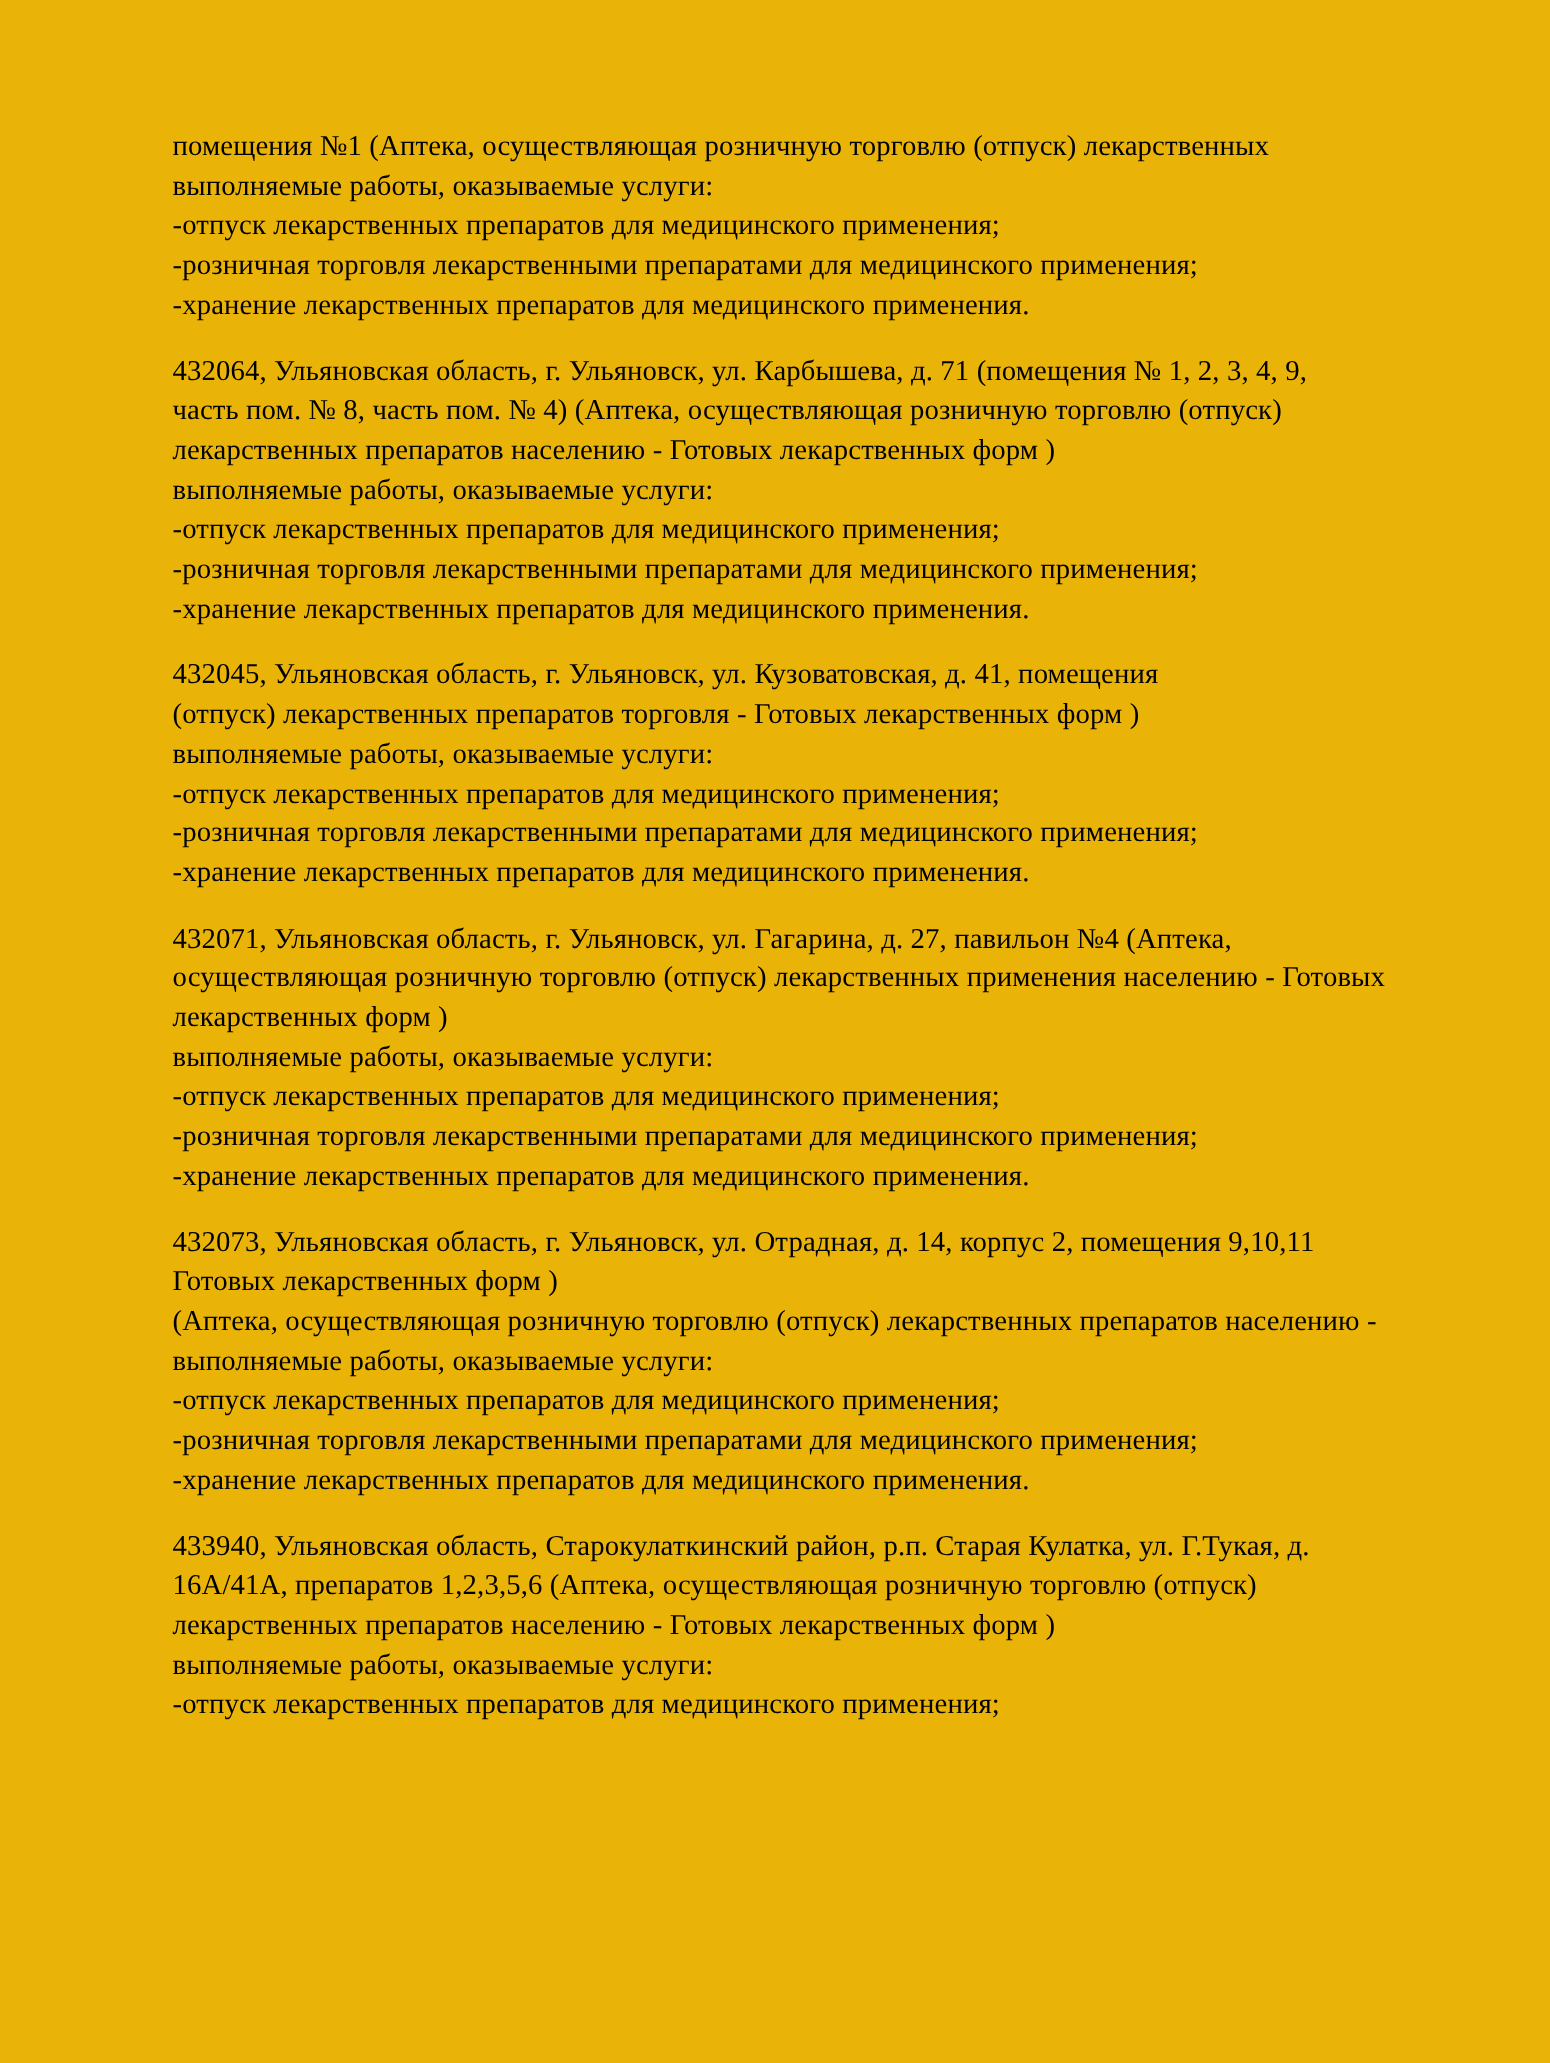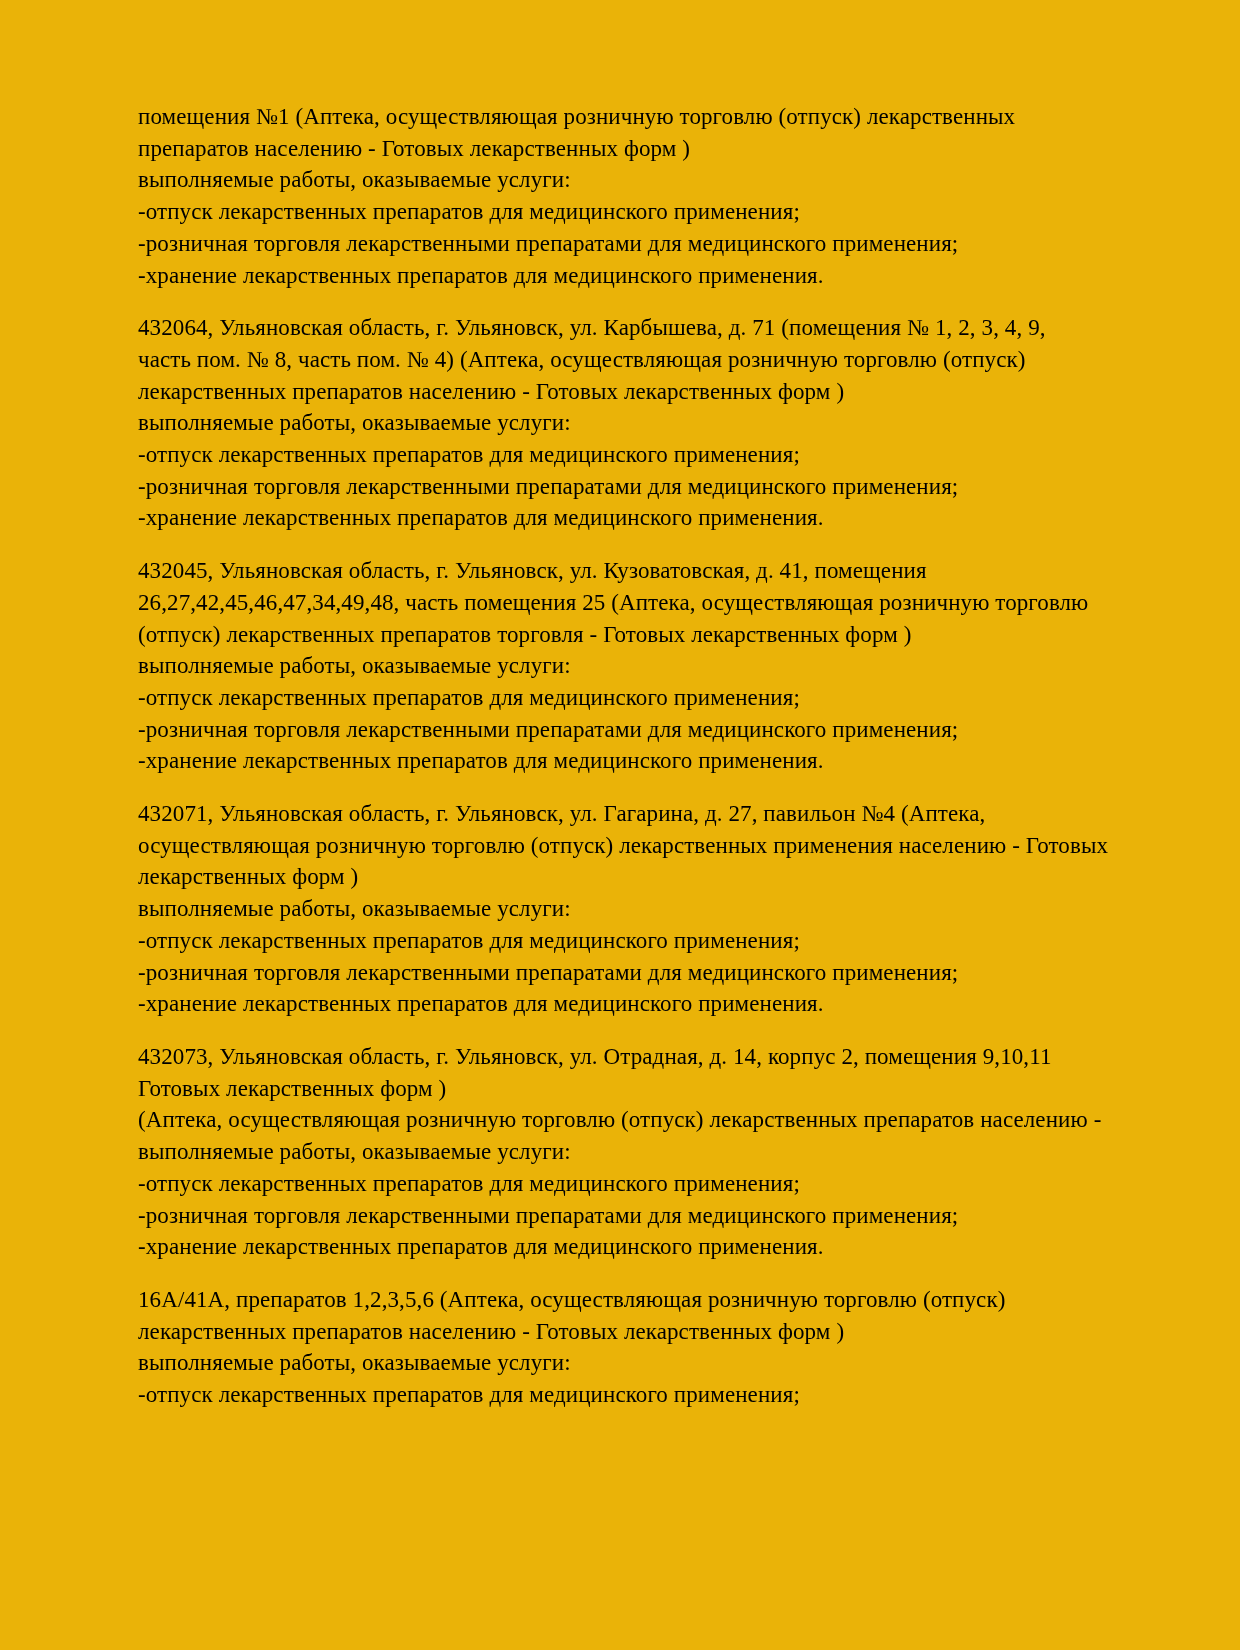--- a/index.html
+++ b/index.html
@@ -35,38 +35,36 @@
     letter-spacing: 0.1px;
   }
 </style>
 </head>
 <body>
 
 <div class="page">
   <div class="content" id="document-content">
       <div class="block">
         <div class="line">помещения №1 (Аптека, осуществляющая розничную торговлю (отпуск) лекарственных</div>
-        <div class="line">препаратов населению - Готовых лекарственных форм )</div>
         <div class="line">выполняемые работы, оказываемые услуги:</div>
         <div class="line">-отпуск лекарственных препаратов для медицинского применения;</div>
         <div class="line">-розничная торговля лекарственными препаратами для медицинского применения;</div>
         <div class="line">-хранение лекарственных препаратов для медицинского применения.</div>
       </div>
       <div class="block">
         <div class="line">432064, Ульяновская область, г. Ульяновск, ул. Карбышева, д. 71 (помещения № 1, 2, 3, 4, 9,</div>
         <div class="line">часть пом. № 8, часть пом. № 4) (Аптека, осуществляющая розничную торговлю (отпуск)</div>
         <div class="line">лекарственных препаратов населению - Готовых лекарственных форм )</div>
         <div class="line">выполняемые работы, оказываемые услуги:</div>
         <div class="line">-отпуск лекарственных препаратов для медицинского применения;</div>
         <div class="line">-розничная торговля лекарственными препаратами для медицинского применения;</div>
         <div class="line">-хранение лекарственных препаратов для медицинского применения.</div>
       </div>
       <div class="block">
         <div class="line">432045, Ульяновская область, г. Ульяновск, ул. Кузоватовская, д. 41, помещения</div>
-        <div class="line">26,27,42,45,46,47,34,49,48, часть помещения 25 (Аптека, осуществляющая розничную торговлю</div>
         <div class="line">(отпуск) лекарственных препаратов торговля - Готовых лекарственных форм )</div>
         <div class="line">выполняемые работы, оказываемые услуги:</div>
         <div class="line">-отпуск лекарственных препаратов для медицинского применения;</div>
         <div class="line">-розничная торговля лекарственными препаратами для медицинского применения;</div>
         <div class="line">-хранение лекарственных препаратов для медицинского применения.</div>
       </div>
       <div class="block">
         <div class="line">432071, Ульяновская область, г. Ульяновск, ул. Гагарина, д. 27, павильон №4 (Аптека,</div>
         <div class="line">осуществляющая розничную торговлю (отпуск) лекарственных применения населению - Готовых</div>
         <div class="line">лекарственных форм )</div>
@@ -78,19 +76,20 @@
       <div class="block">
         <div class="line">432073, Ульяновская область, г. Ульяновск, ул. Отрадная, д. 14, корпус 2, помещения 9,10,11</div>
         <div class="line">Готовых лекарственных форм )</div>
         <div class="line">(Аптека, осуществляющая розничную торговлю (отпуск) лекарственных препаратов населению -</div>
         <div class="line">выполняемые работы, оказываемые услуги:</div>
         <div class="line">-отпуск лекарственных препаратов для медицинского применения;</div>
         <div class="line">-розничная торговля лекарственными препаратами для медицинского применения;</div>
         <div class="line">-хранение лекарственных препаратов для медицинского применения.</div>
       </div>
       <div class="block">
+        <div class="line">433940, Ульяновская область, Старокулаткинский район, р.п. Старая Кулатка, ул. Г.Тукая, д.</div>
         <div class="line">16А/41А, препаратов 1,2,3,5,6 (Аптека, осуществляющая розничную торговлю (отпуск)</div>
         <div class="line">лекарственных препаратов населению - Готовых лекарственных форм )</div>
         <div class="line">выполняемые работы, оказываемые услуги:</div>
         <div class="line">-отпуск лекарственных препаратов для медицинского применения;</div>
       </div>
     </div>
 </div>
 
 </body></html>

